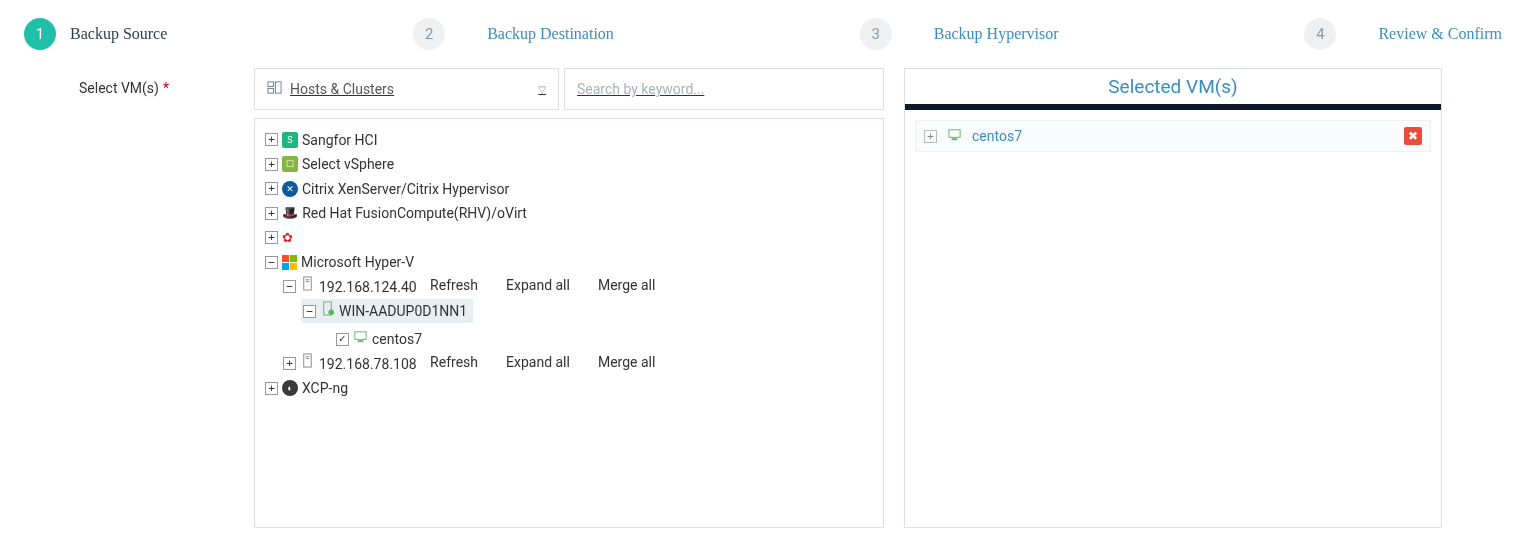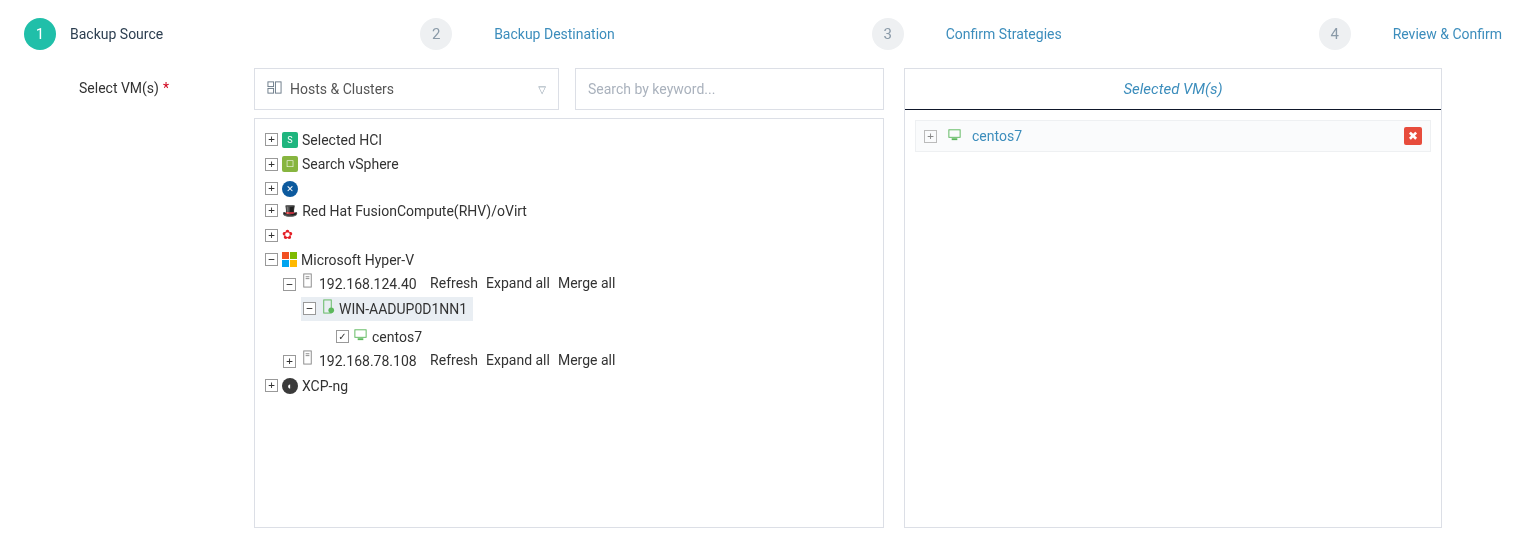--- a/index.html
+++ b/index.html
@@ -2,31 +2,31 @@
 <html><head>
   <meta charset="utf-8">
   <style>
     * { margin: 0; padding: 0; box-sizing: border-box; font-family: -apple-system, BlinkMacSystemFont, "Segoe UI", Roboto, Arial, sans-serif; }
     body { background: #fff; color: #333; font-size: 14px; }
     .wizard { display: flex; justify-content: space-between; align-items: center; padding: 18px 24px 18px 24px; }
     .step { display: flex; align-items: center; gap: 14px; }
     .step-circle { width: 32px; height: 32px; border-radius: 50%; display: flex; align-items: center; justify-content: center; font-size: 15px; }
     .step-circle.active { background: #20bfa9; color: #fff; }
     .step-circle.inactive { background: #eef0f2; color: #8a9aa8; }
-    .step-label { font-size: 14px; }
+    .step-label { font-size: 16px; font-family: Liberation Serif, serif; }
     .step-label.inactive { color: #3c8dbc; margin-left: 28px; }
     .step-label.active { color: #2c3e50; }
 
     .content { display: flex; gap: 20px; padding: 0 24px 24px 24px; }
     .left-label { width: 210px; text-align: center; padding-top: 12px; padding-right: 10px; }
     .left-label .req { color: #d0021b; margin-left: 4px; }
     .center { flex: 1; display: flex; flex-direction: column; gap: 0; max-width: 630px; }
     .right { width: 538px; }
 
-    .toolbar { display: flex; gap: 16px; }
+    .toolbar { display: flex; gap: 5px; text-decoration: underline; }
     .select-box { flex: 0 0 305px; height: 42px; border: 1px solid #dcdfe6; display: flex; align-items: center; padding: 0 12px; cursor: pointer; justify-content: space-between; }
     .select-box .lbl { display: flex; align-items: center; gap: 8px; color: #555; }
     .select-box .chev { color: #8a9aa8; font-size: 10px; }
     .search-box { flex: 1; height: 42px; border: 1px solid #dcdfe6; display: flex; align-items: center; padding: 0 12px; }
     .search-box input { border: none; outline: none; width: 100%; font-size: 14px; color: #555; }
     .search-box input::placeholder { color: #aab2bd; }
 
     .tree-panel { border: 1px solid #dcdfe6; margin-top: 8px; height: 410px; padding: 8px 10px; overflow: auto; }
     .tree ul { list-style: none; }
     .tree li { line-height: 22px; white-space: nowrap; }
@@ -38,28 +38,28 @@
     .i-citrix { background: #0c5a9e; color: #fff; border-radius:50%; }
     .i-redhat { color: #cc0000; font-size: 13px; }
     .i-huawei { color: #e41f26; font-size: 13px; }
     .i-hyperv { display:inline-grid; grid-template-columns:7px 7px; grid-template-rows:7px 7px; gap:1px; }
     .i-hyperv span { background:#00adef; }
     .i-hyperv span:nth-child(1){background:#f25022;} .i-hyperv span:nth-child(2){background:#7fba00;} .i-hyperv span:nth-child(3){background:#00a4ef;} .i-hyperv span:nth-child(4){background:#ffb900;}
     .i-xcp { background: #3a3a3a; color: #fff; border-radius:50%; }
     .i-host { color: #888; font-size: 12px; }
     .node-text { color: #333; }
     .node-selected { background: #e9eef3; padding: 1px 6px 1px 2px; }
-    .actions { display: inline-flex; gap: 8px; margin-left: 10px; text-align: right; }
+    .actions { display: inline-flex; gap: 28px; margin-left: 10px; text-align: right; }
     .actions span { color: #333; cursor: pointer; }
     .chk { width: 13px; height: 13px; border: 1px solid #999; display: inline-flex; align-items: center; justify-content: center; font-size: 10px; cursor: pointer; color:#333; background:#fff; }
     .tree li { position: relative; }
     .tree ul ul > li { padding-left: 18px; }
 
     .sel-panel { border: 1px solid #dcdfe6; height: 460px; }
-    .sel-header { height: 41px; display:flex; align-items:center; justify-content:center; color:#3c8dbc; font-size:15px; border-bottom:1px solid #0f172a;font-style:italic; }
+    .sel-header { height: 41px; display:flex; align-items:center; justify-content:center; color:#3c8dbc; font-size:19px; border-bottom:6px solid #0f172a; }
     .sel-body { padding: 10px 10px; }
     .sel-item { display:flex; align-items:center; gap:10px; padding: 6px 8px; border:1px solid #eef0f2; background:#fafbfc; }
     .sel-item .plus { width:13px; height:13px; border:1px solid #bbb; display:inline-flex; align-items:center; justify-content:center; color:#888; font-size:11px; font-family:monospace; cursor:pointer; }
     .sel-item .name { flex:1; color:#3c8dbc; }
     .sel-item .del { width:18px; height:18px; background:#e74c3c; color:#fff; display:inline-flex; align-items:center; justify-content:center; font-size:12px; cursor:pointer; border-radius:2px; }
 
     svg.ico { width:15px; height:15px; }
   </style>
 </head>
 <body>
@@ -68,21 +68,21 @@
   <div class="step">
     <div class="step-circle active">1</div>
     <div class="step-label active">Backup Source</div>
   </div>
   <div class="step">
     <div class="step-circle inactive">2</div>
     <div class="step-label inactive">Backup Destination</div>
   </div>
   <div class="step">
     <div class="step-circle inactive">3</div>
-    <div class="step-label inactive">Confirm Strategies</div>
+    <div class="step-label inactive">Backup Hypervisor</div>
   </div>
   <div class="step">
     <div class="step-circle inactive">4</div>
     <div class="step-label inactive">Review &amp; Confirm</div>
   </div>
 </div>
 
 <div class="content">
   <div class="left-label">
     <span>Select VM(s)</span><span class="req">*</span>
@@ -108,34 +108,35 @@
       </div>
     </div>
 
     <div class="tree-panel">
       <div class="tree">
         <ul>
           <li>
             <span class="node-row">
               <span class="exp">+</span>
               <span class="icon-box i-sangfor">S</span>
-              <span class="node-text">Selected HCI</span>
+              <span class="node-text">Sangfor HCI</span>
             </span>
           </li>
           <li>
             <span class="node-row">
               <span class="exp">+</span>
               <span class="icon-box i-vmware">☐</span>
-              <span class="node-text">Search vSphere</span>
+              <span class="node-text">Select vSphere</span>
             </span>
           </li>
           <li>
             <span class="node-row">
               <span class="exp">+</span>
               <span class="icon-box i-citrix">✕</span>
+              <span class="node-text">Citrix XenServer/Citrix Hypervisor</span>
             </span>
           </li>
           <li>
             <span class="node-row">
               <span class="exp">+</span>
               <span class="i-redhat">🎩</span>
               <span class="node-text">Red Hat FusionCompute(RHV)/oVirt</span>
             </span>
           </li>
           <li>

